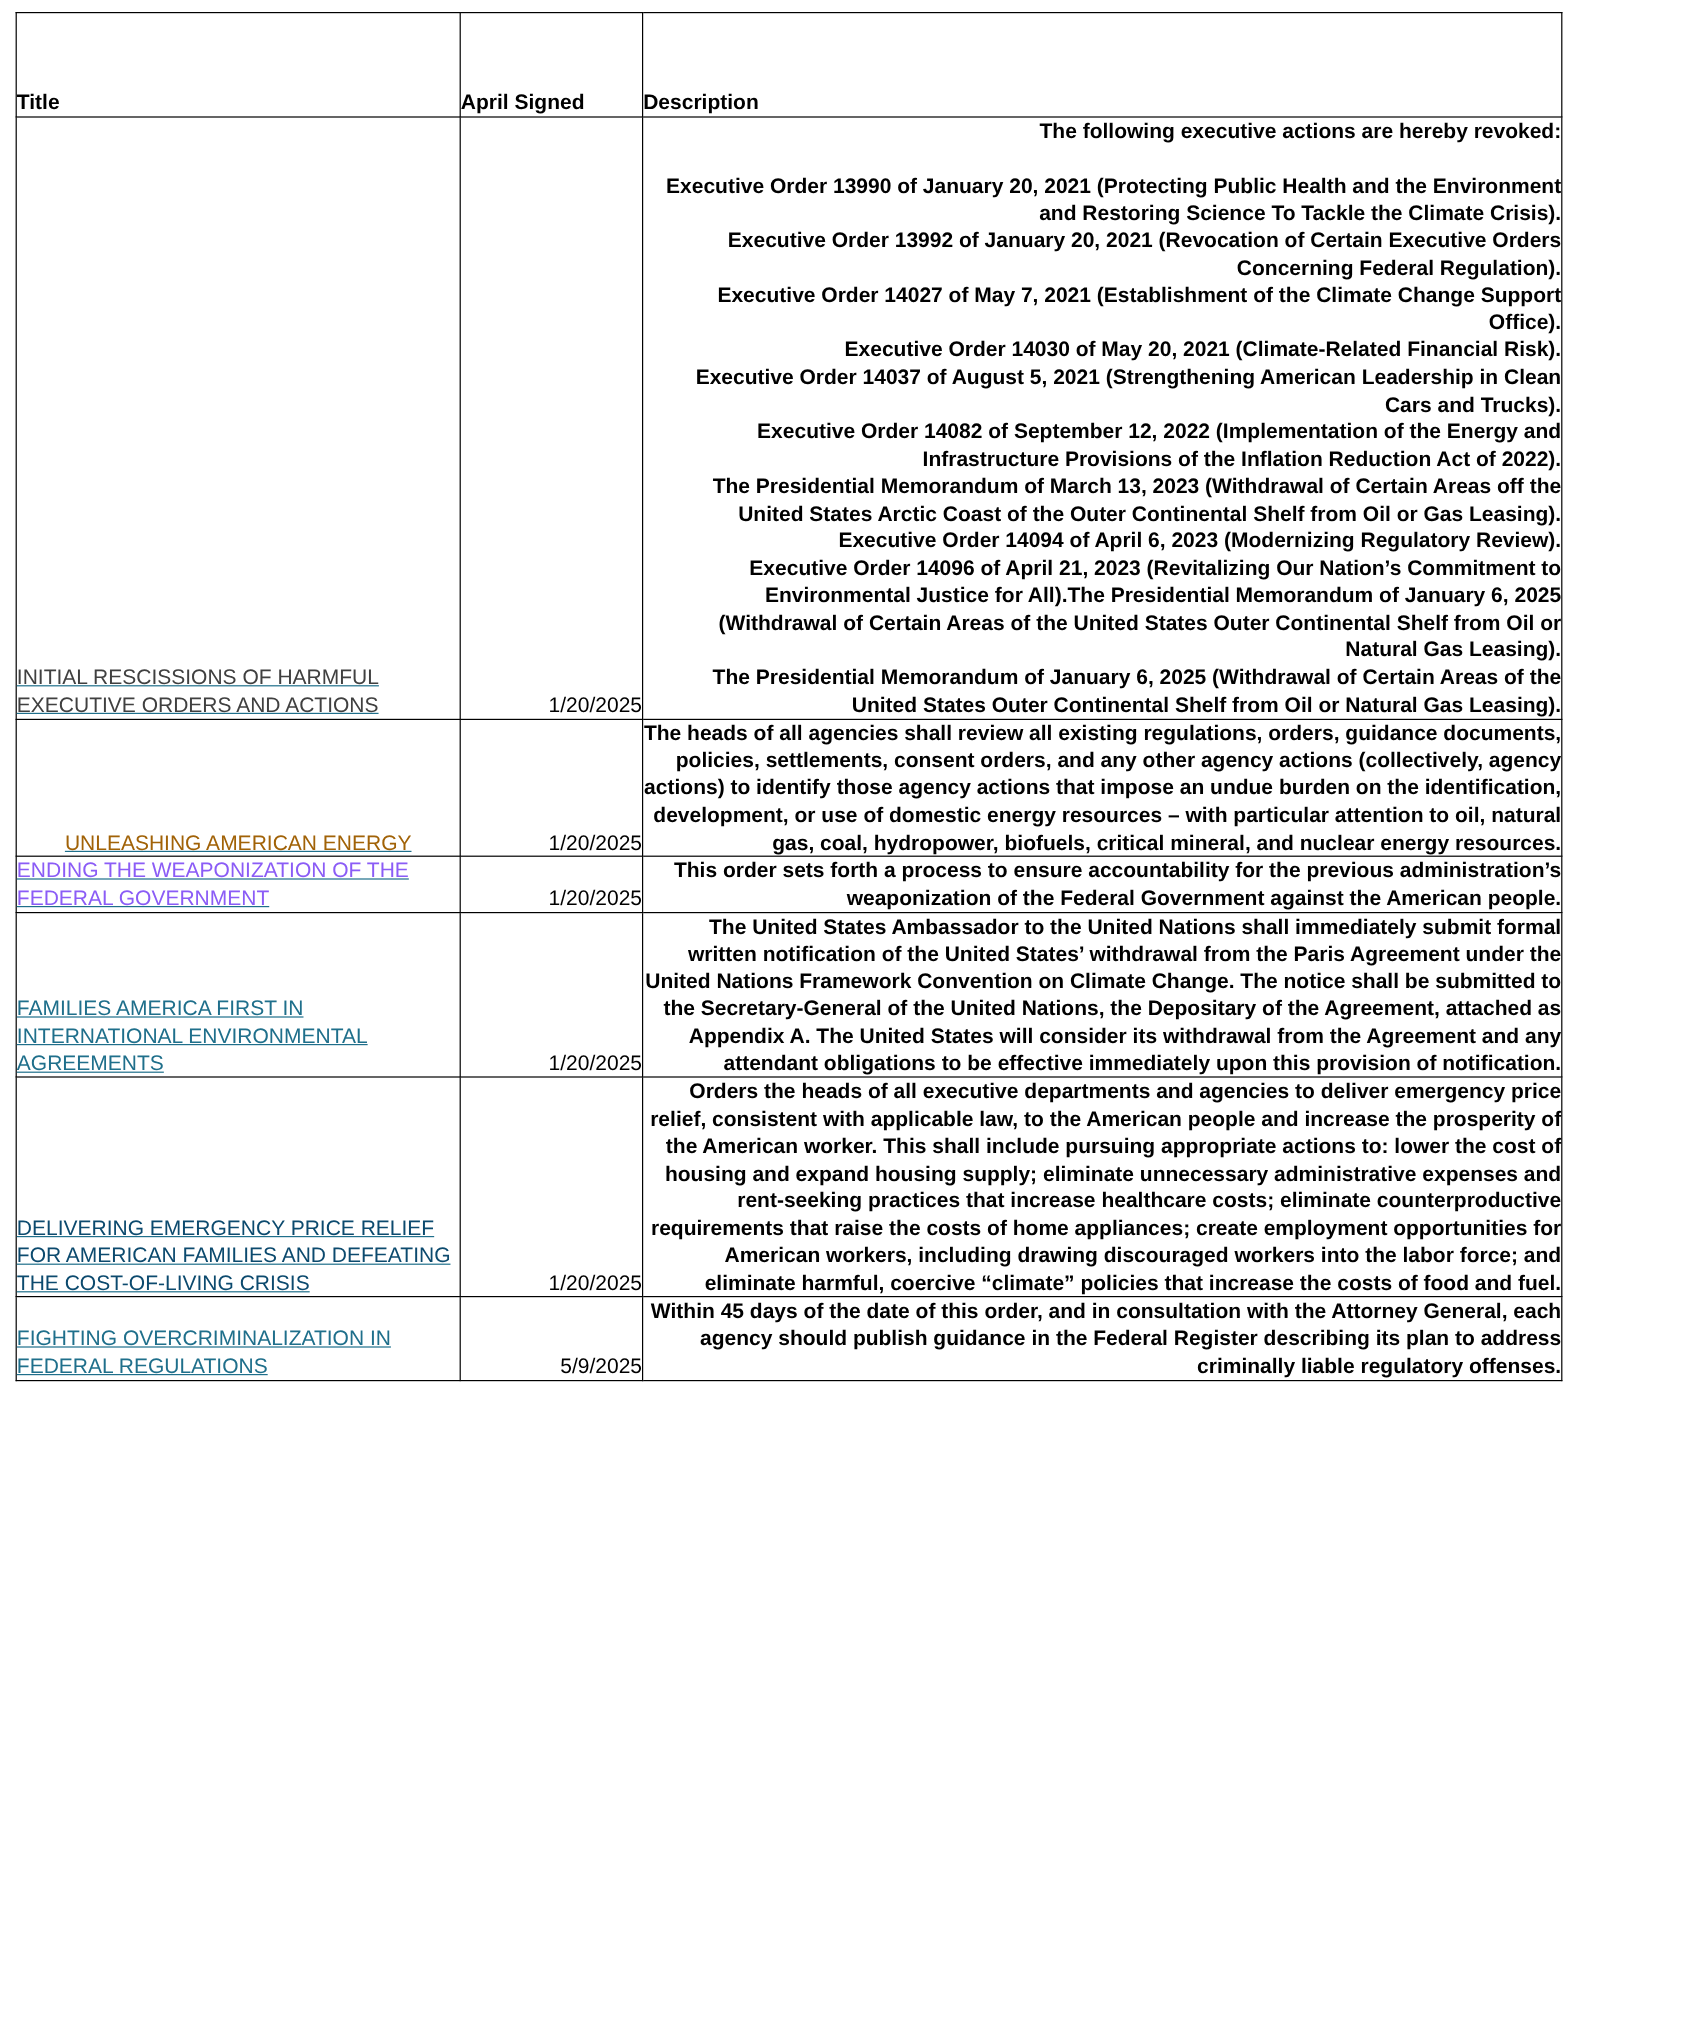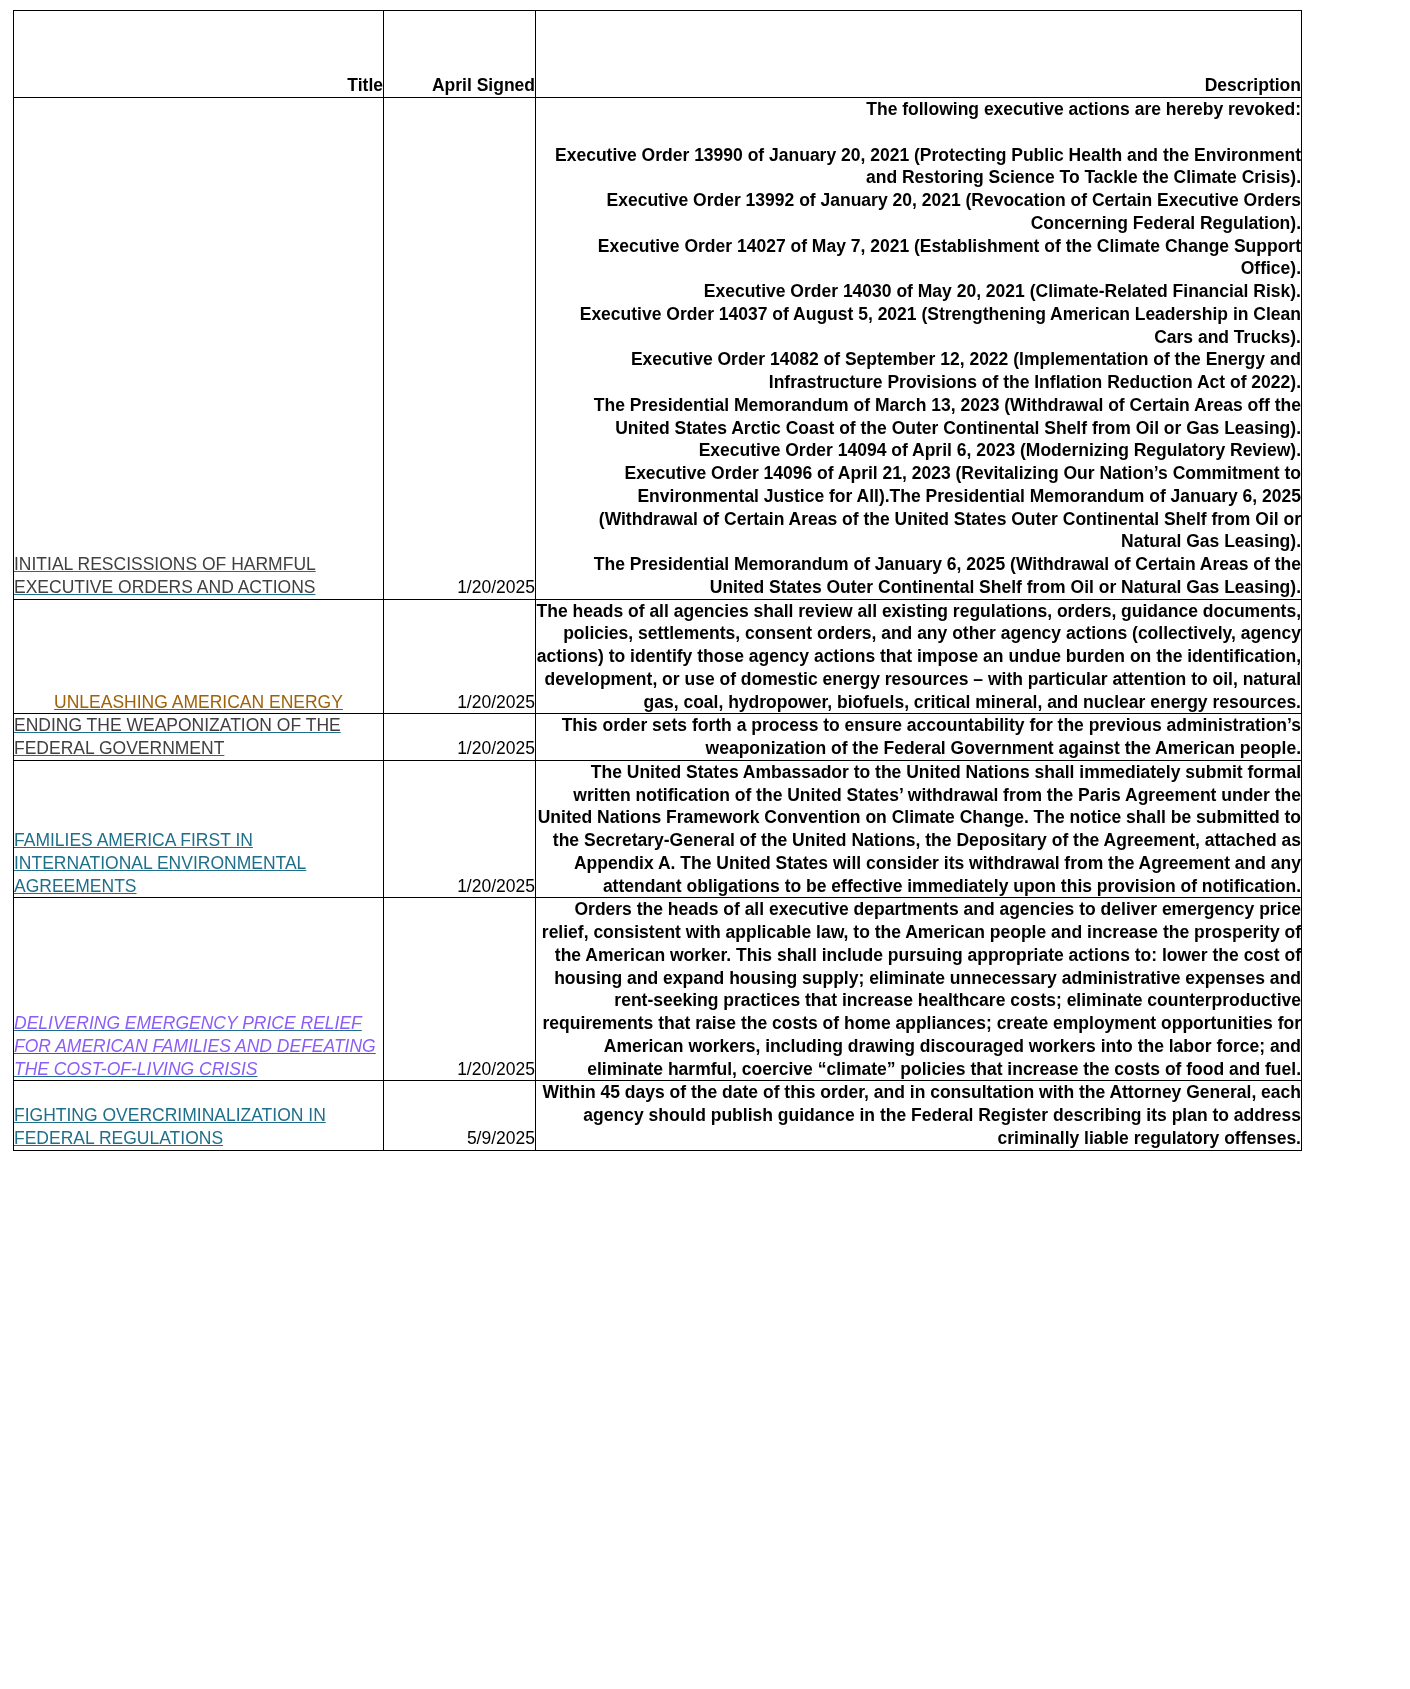--- a/index.html
+++ b/index.html
@@ -38,21 +38,21 @@
   }
   
   col.c-title { width: 370px; }
   col.c-date  { width: 152px; }
   col.c-desc  { width: 766px; }
 
   thead th {
     border-top: 2px solid #000000;
     border-bottom: 2px solid #000000;
     height: 86px;
-    text-align: right;
+    text-align: left;
     vertical-align: bottom;
     font-weight: bold;
     font-size: 19px;
     padding-bottom: 4px;
   }
   thead th .hdr-label {
     display: block;
   }
 
   td.title-cell {
@@ -142,21 +142,21 @@
         <td class="date-cell">
           <span class="date-text">1/20/2025</span>
         </td>
         <td class="desc-cell">
           <span class="desc-text">The heads of all agencies shall review all existing regulations, orders, guidance documents, policies, settlements, consent orders, and any other agency actions (collectively, agency actions) to identify those agency actions that impose an undue burden on the identification, development, or use of domestic energy resources – with particular attention to oil, natural gas, coal, hydropower, biofuels, critical mineral, and nuclear energy resources.</span>
         </td>
       </tr>
 
       <tr>
         <td class="title-cell">
-          <a class="title-link" href="#" style="color: #404040; text-decoration-color: rgb(31, 111, 139);">ENDING THE WEAPONIZATION OF THE FEDERAL GOVERNMENT</a>
+          <a class="title-link" href="#" style="color: #8b5cf6; text-decoration-color: rgb(31, 111, 139);">ENDING THE WEAPONIZATION OF THE FEDERAL GOVERNMENT</a>
         </td>
         <td class="date-cell">
           <span class="date-text">1/20/2025</span>
         </td>
         <td class="desc-cell">
           <span class="desc-text">This order sets forth a process to ensure accountability for the previous administration’s weaponization of the Federal Government against the American people.</span>
         </td>
       </tr>
 
       <tr>
@@ -166,21 +166,21 @@
         <td class="date-cell">
           <span class="date-text">1/20/2025</span>
         </td>
         <td class="desc-cell">
           <span class="desc-text">The United States Ambassador to the United Nations shall immediately submit formal written notification of the United States’ withdrawal from the Paris Agreement under the United Nations Framework Convention on Climate Change. The notice shall be submitted to the Secretary-General of the United Nations, the Depositary of the Agreement, attached as Appendix A. The United States will consider its withdrawal from the Agreement and any attendant obligations to be effective immediately upon this provision of notification.</span>
         </td>
       </tr>
 
       <tr>
         <td class="title-cell">
-          <a class="title-link" href="#" style="color: #8b5cf6; text-decoration-color: rgb(31, 111, 139); font-style: italic;">DELIVERING EMERGENCY PRICE RELIEF FOR AMERICAN FAMILIES AND DEFEATING THE COST-OF-LIVING CRISIS</a>
+          <a class="title-link" href="#" style="color: #0c4a6e; text-decoration-color: rgb(31, 111, 139);">DELIVERING EMERGENCY PRICE RELIEF FOR AMERICAN FAMILIES AND DEFEATING THE COST-OF-LIVING CRISIS</a>
         </td>
         <td class="date-cell">
           <span class="date-text">1/20/2025</span>
         </td>
         <td class="desc-cell">
           <span class="desc-text">Orders the heads of all executive departments and agencies to deliver emergency price relief, consistent with applicable law, to the American people and increase the prosperity of the American worker. This shall include pursuing appropriate actions to: lower the cost of housing and expand housing supply; eliminate unnecessary administrative expenses and rent-seeking practices that increase healthcare costs; eliminate counterproductive requirements that raise the costs of home appliances; create employment opportunities for American workers, including drawing discouraged workers into the labor force; and eliminate harmful, coercive “climate” policies that increase the costs of food and fuel.</span>
         </td>
       </tr>
 
       <tr>

